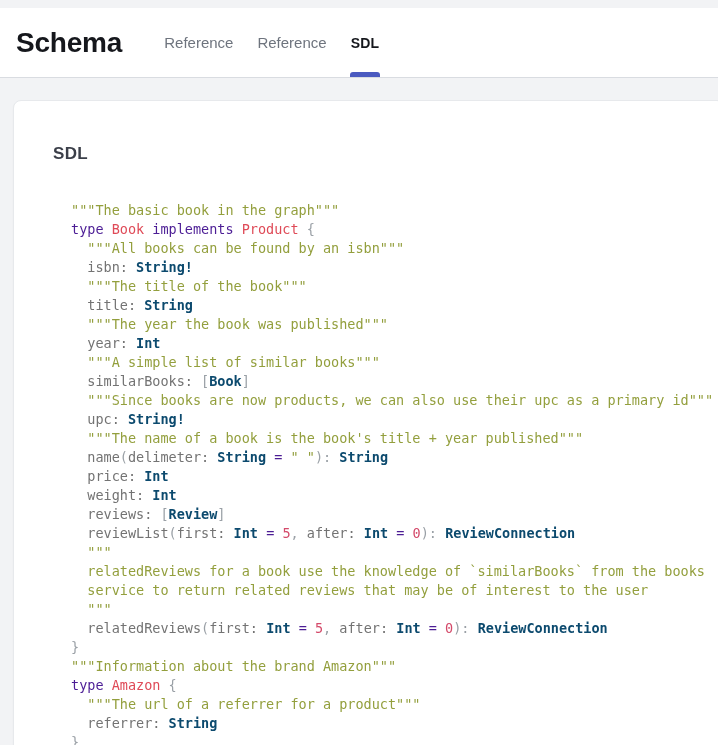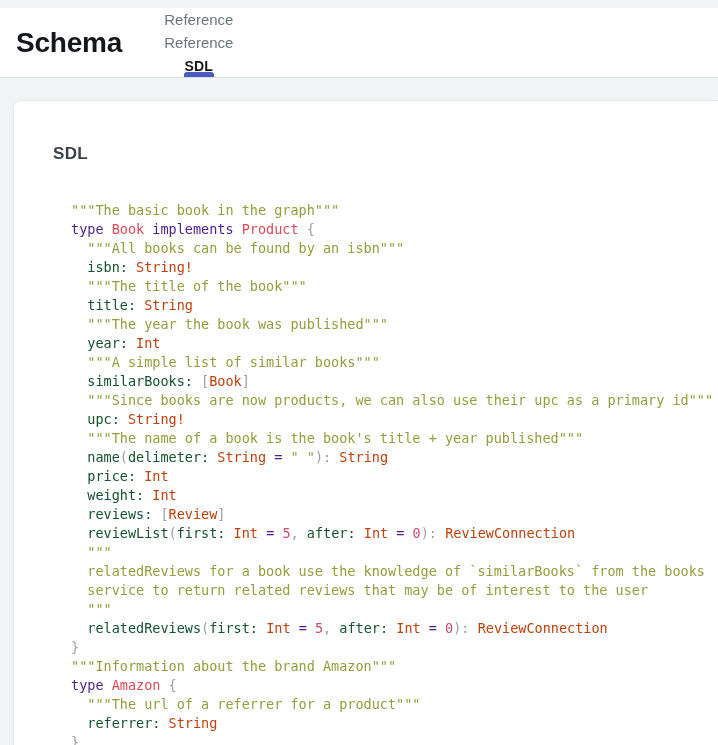--- a/index.html
+++ b/index.html
@@ -5,43 +5,43 @@
   * { margin:0; padding:0; box-sizing:border-box; }
   html,body { width:718px; height:745px; overflow:hidden; background:#f2f3f5;
     font-family:"Liberation Sans", sans-serif; }
 
   
   .header { position:absolute; top:8px; left:0; width:718px; height:70px;
     background:#ffffff; border-bottom:1px solid #d9dce1; display:flex;
     align-items:center; padding-left:16px; z-index:2; }
   .page-title { font-size:28px; font-weight:700; color:#15171c; letter-spacing:-0.2px;
     margin-right:30px; }
-  .tab-bar { display:flex; height:100%; align-items:center;flex-direction:column; }
+  .tab-bar { display:flex; height:100%; align-items:center; }
   .tab { position:relative; height:100%; display:flex; align-items:center;
     padding:0 12px; font-size:15px; color:#6e747e; cursor:pointer; }
   .tab.active { color:#15171c; font-weight:700; font-size:14px; letter-spacing:.2px; }
   .tab-indicator { position:absolute; bottom:0; left:50%; transform:translateX(-50%);
     width:30px; height:5px; background:#4a5ac0; border-radius:3px 3px 0 0; }
 
   
   .card { position:absolute; top:100px; left:13px; width:712px; height:660px;
     background:#ffffff; border:1px solid #e7e9ec; border-radius:8px 8px 0 0;
     box-shadow:0 1px 2px rgba(0,0,0,0.03); }
   .card-heading { margin:43px 0 0 39px; font-size:17px; font-weight:700;
     color:#3b3f49; letter-spacing:.3px; }
 
   
   .code { margin:37px 0 0 57px; font-family:"DejaVu Sans Mono", monospace;
     font-size:13.5px; line-height:19px; white-space:pre; color:#3b3f4a; }
   .code-line { height:19px; }
   .tk-doc { color:#939f3d; }      
-  .tk-fd  { color:#14532d; }      
+  .tk-fd  { color:#737373; }      
   .tk-kw  { color:#4c1d95; }      
   .tk-tn  { color:#df4a57; }      
-  .tk-ty  { color:#c2410c; font-weight:400; }  
+  .tk-ty  { color:#0c4a6e; font-weight:700; }  
   .tk-pu  { color:#9aa0a6; }      
   .tk-nu  { color:#d44a6a; }      
   .tk-pl  { color:#3b3f4a; }      
 </style>
 </head>
 <body>
 
 <div class="header">
   <div class="page-title">Schema</div>
   <div class="tab-bar">

